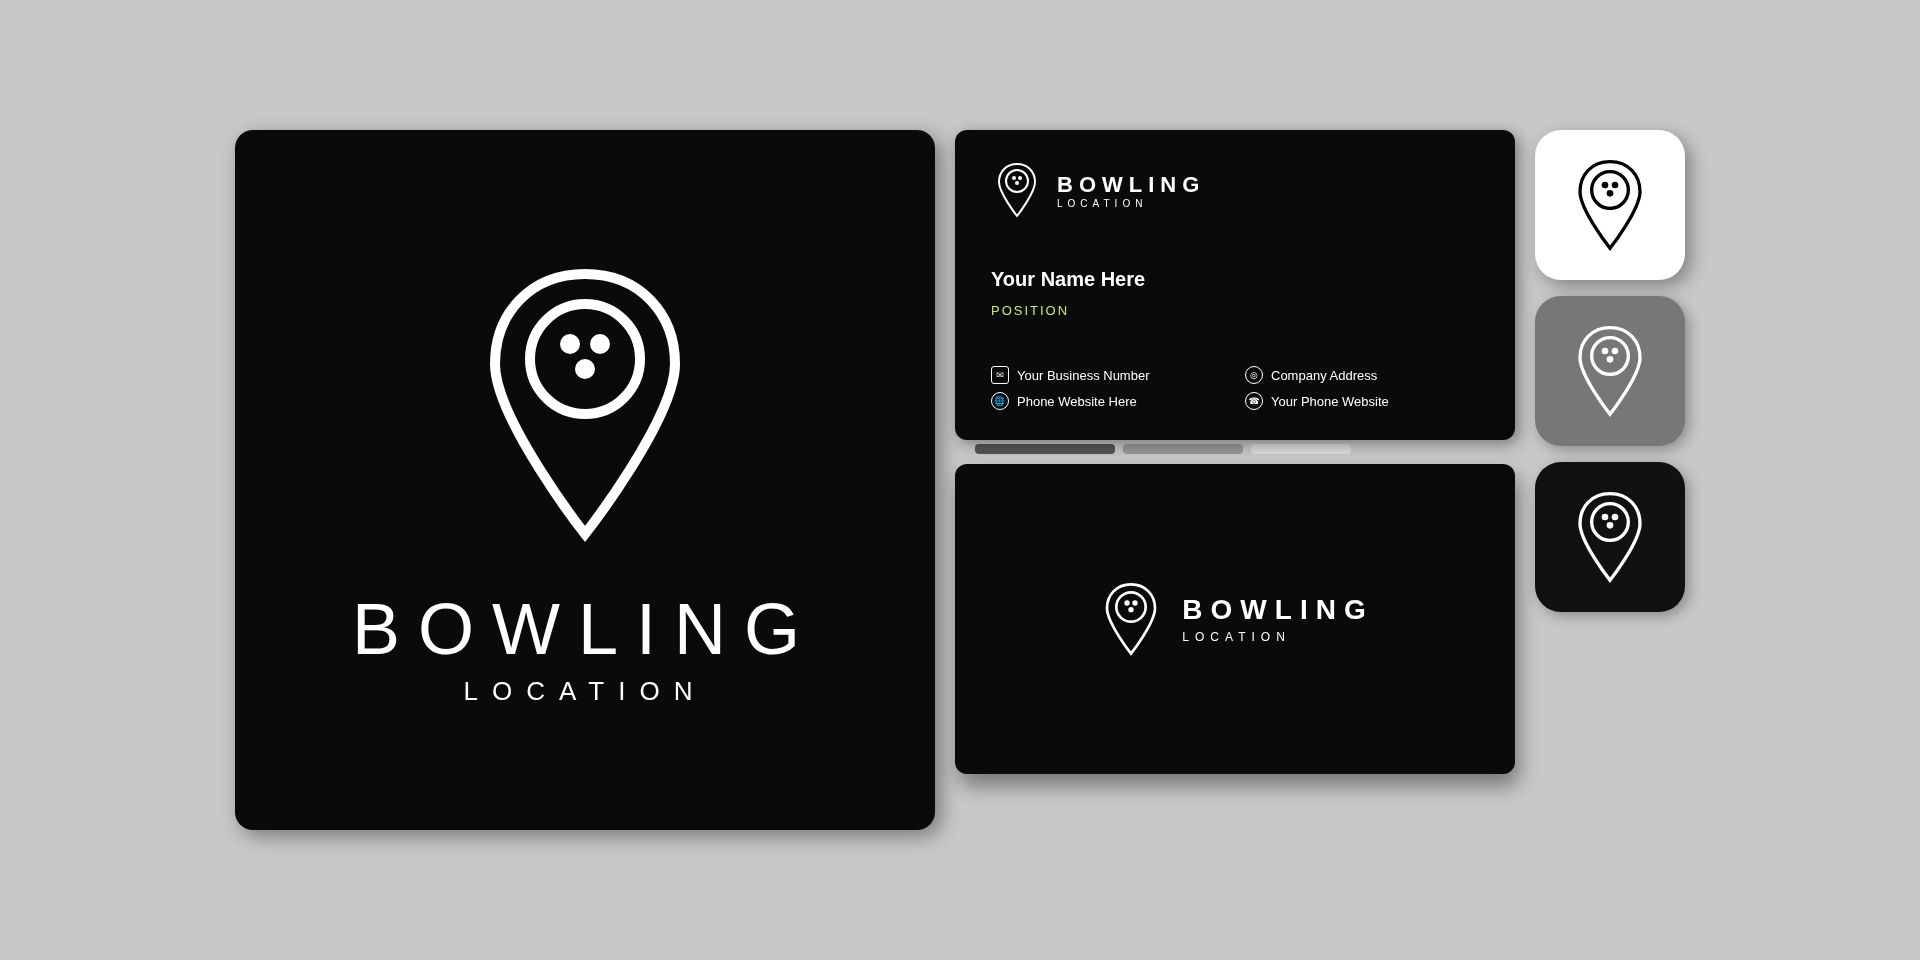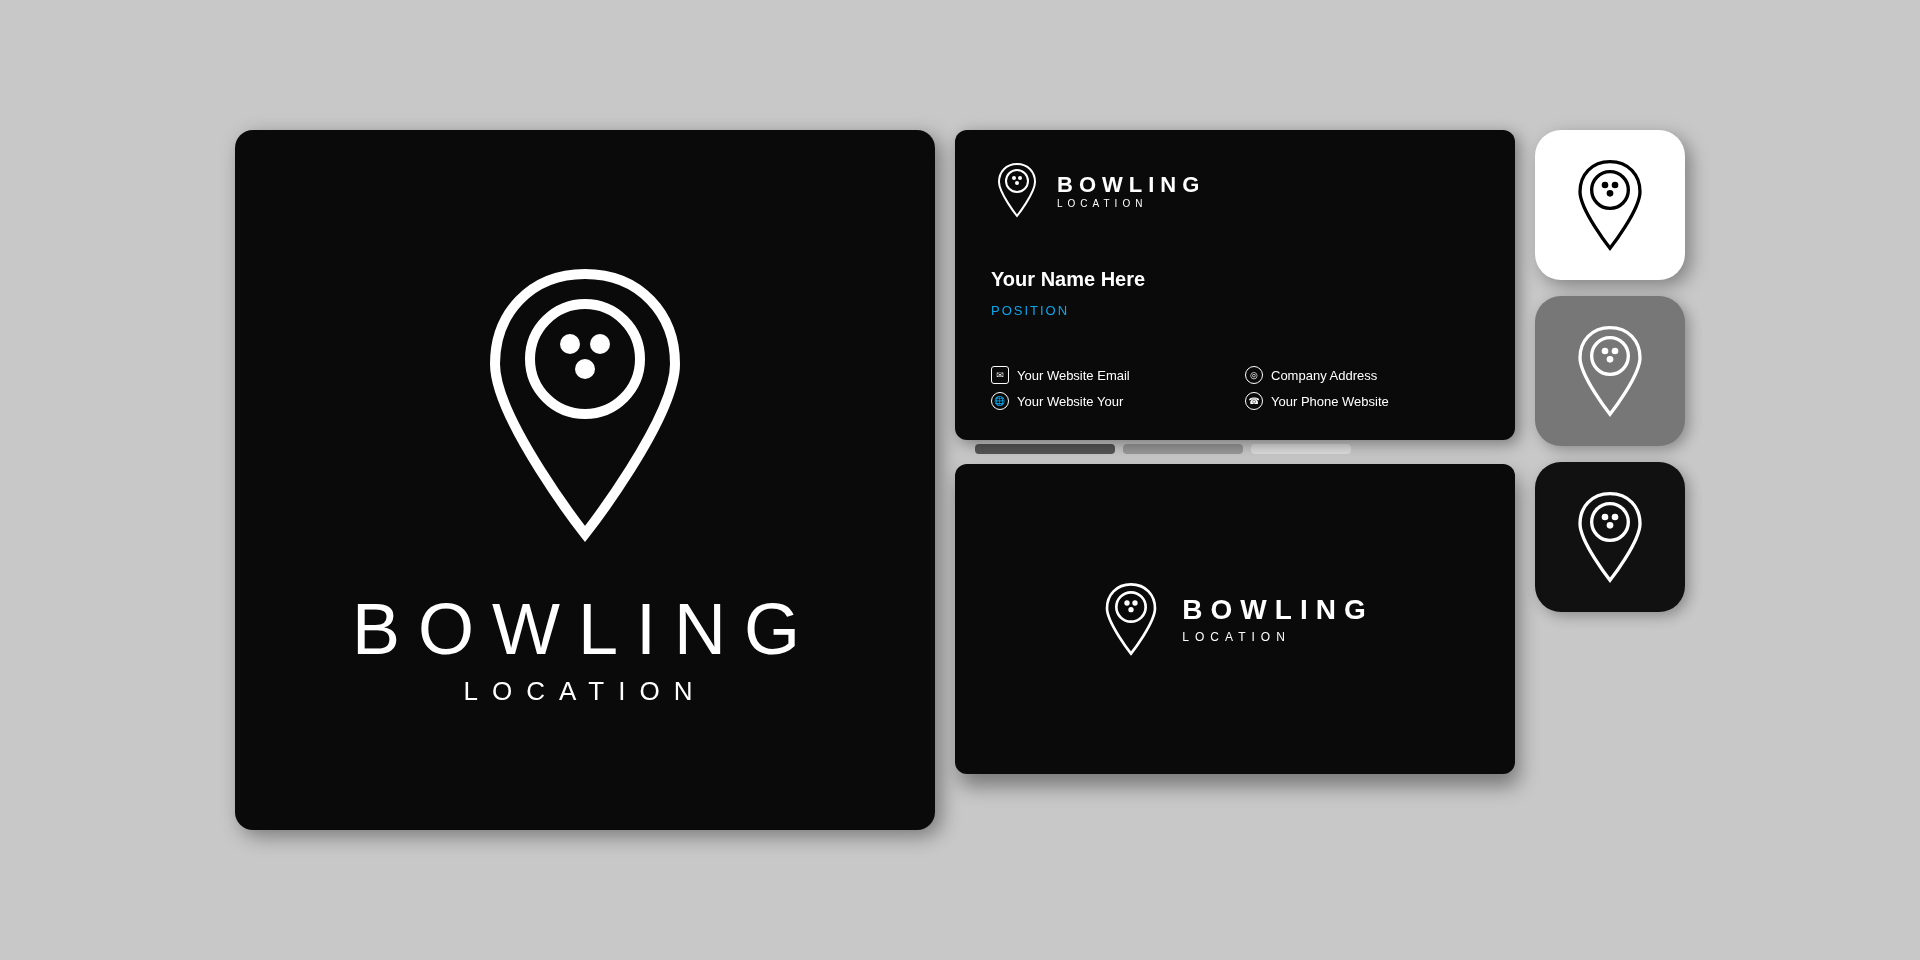--- a/index.html
+++ b/index.html
@@ -123,21 +123,21 @@
       gap: 12px;
     }
 
     .card-name {
       color: #ffffff;
       font-size: 20px;
       font-weight: 600;
     }
 
     .card-position {
-      color: #0ea5e9;
+      color: #bef264;
       font-size: 13px;
       letter-spacing: 2px;
     }
 
     .card-contact-grid {
       display: grid;
       grid-template-columns: 1fr 1fr;
       gap: 8px 20px;
     }
 
@@ -340,29 +340,29 @@
       </div>
 
       <div class="card-name-section">
         <span class="card-name">Your Name Here</span>
         <span class="card-position">POSITION</span>
       </div>
 
       <div class="card-contact-grid">
         <div class="card-contact-item">
           <div class="contact-icon">✉</div>
-          <span>Your Website Email</span>
+          <span>Your Business Number</span>
         </div>
         <div class="card-contact-item">
           <div class="contact-icon-circle">◎</div>
           <span>Company Address</span>
         </div>
         <div class="card-contact-item">
           <div class="contact-icon-circle">🌐</div>
-          <span>Your Website Your</span>
+          <span>Phone Website Here</span>
         </div>
         <div class="card-contact-item">
           <div class="contact-icon-circle">☎</div>
           <span>Your Phone Website</span>
         </div>
       </div>
     </div>
 
     <div class="card-spacer">
       <div class="spacer-strip" style="width:140px;background:#555555;"></div>

